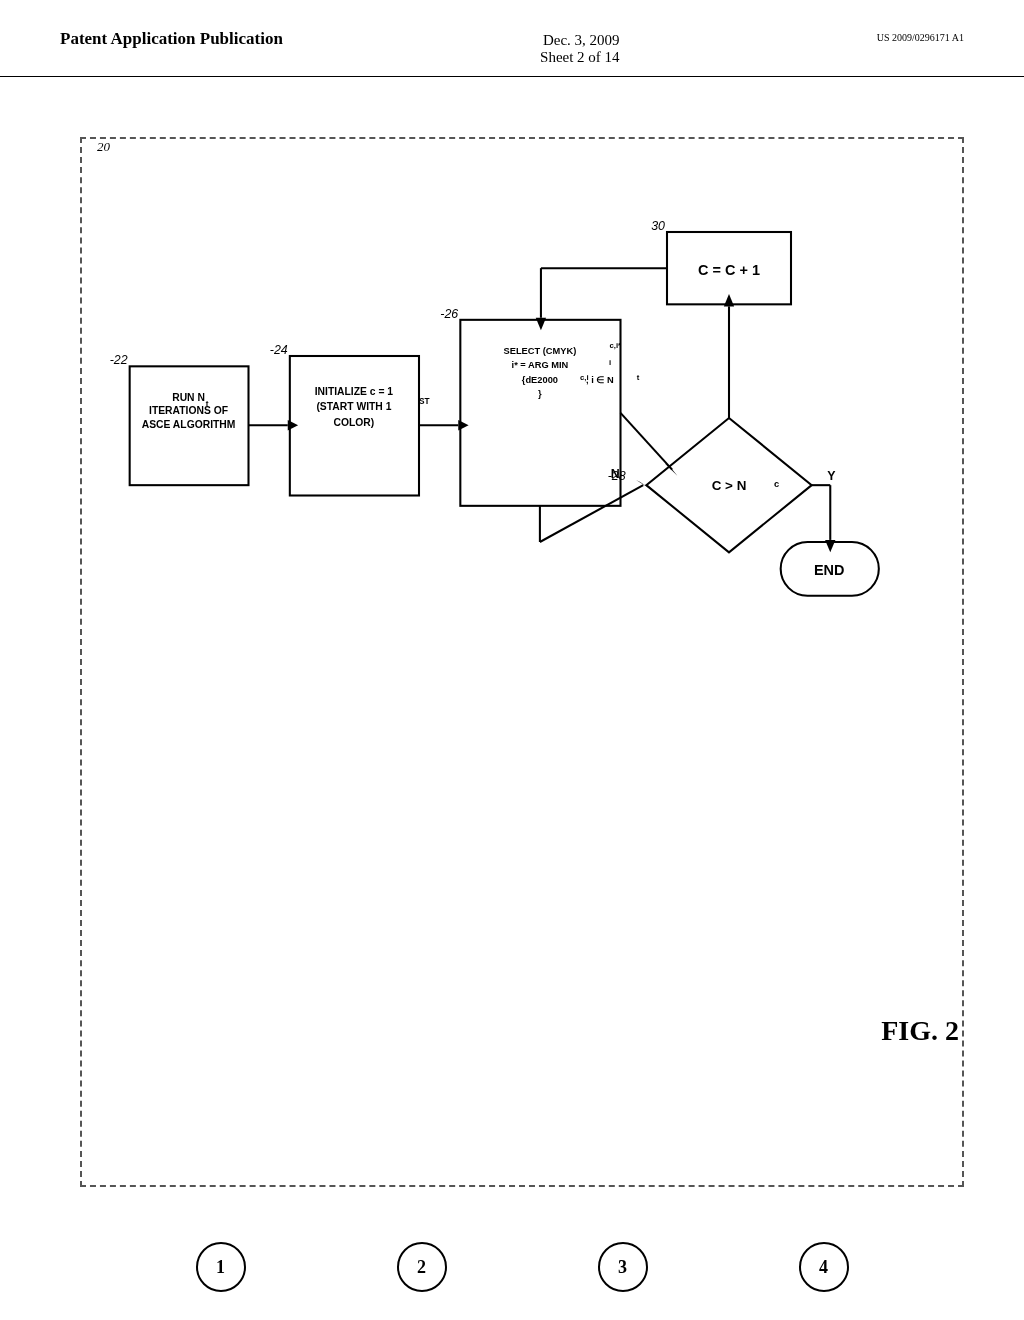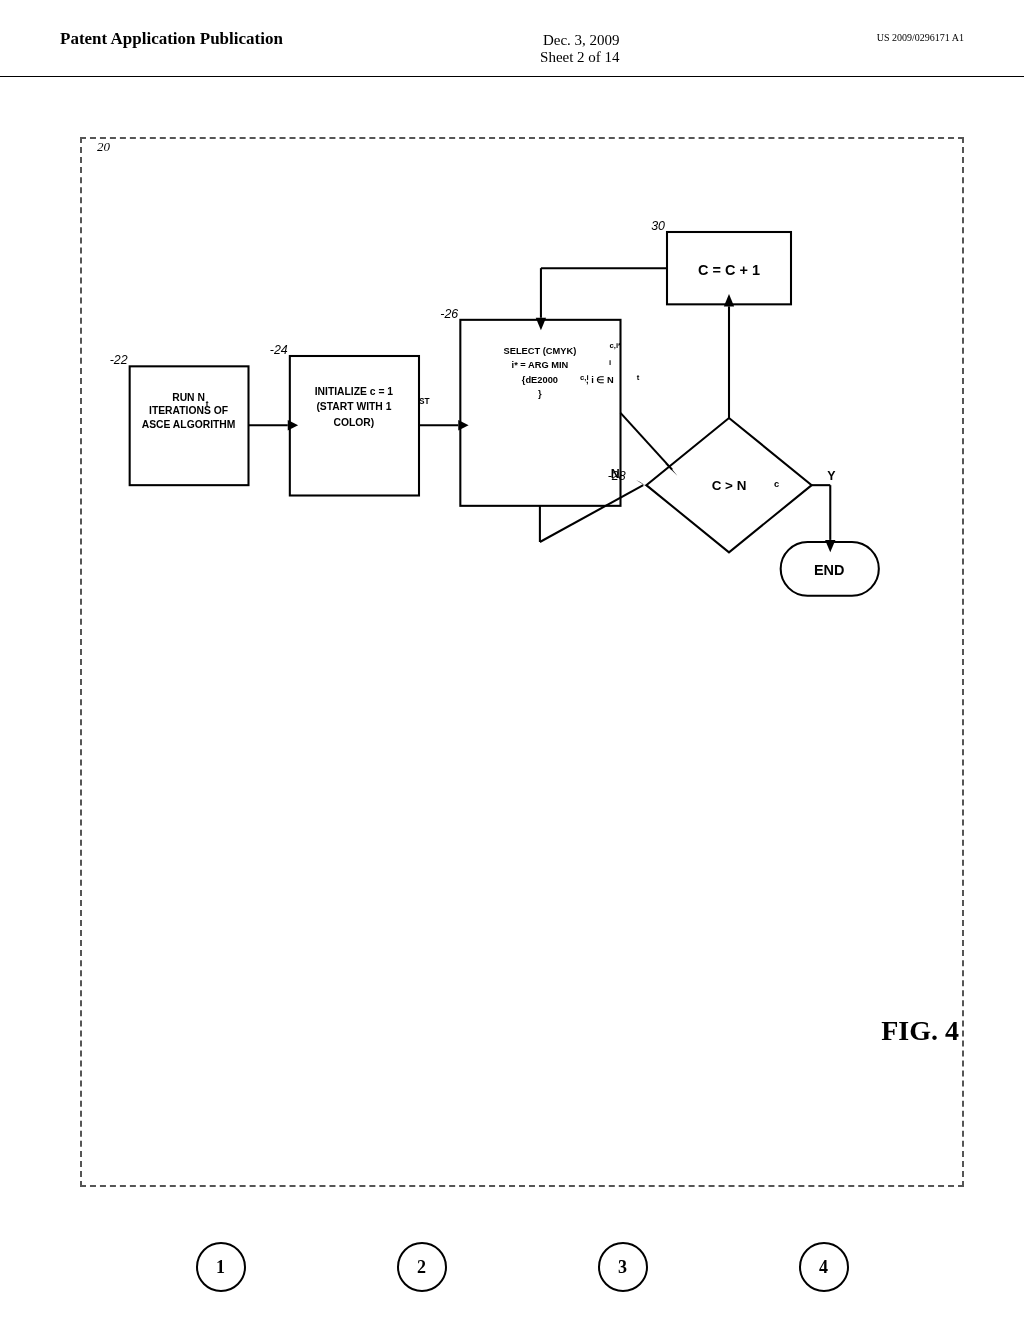--- a/index.html
+++ b/index.html
@@ -134,21 +134,21 @@
 
 <div class="main-content">
 
   <div class="outer-box"></div>
 
   <div class="ref-label label-20" style="top:62px; left:83px;margin-left:14px;">
     <span>20</span>
   </div>
 
   <div class="fig-label">
-    <span>FIG. 4</span>
+    <span>FIG. 2</span>
   </div>
 
   <svg class="connector-svg" viewBox="0 0 940 1200" xmlns="http://www.w3.org/2000/svg">
 
     <rect x="100" y="280" width="115" height="115" fill="white" stroke="black" stroke-width="2"></rect>
     <text x="157" y="314" text-anchor="middle" font-size="10" font-weight="bold" font-family="Arial, sans-serif">RUN N</text>
     <text x="175" y="316" text-anchor="middle" font-size="8" font-weight="bold" font-family="Arial, sans-serif" baseline-shift="-3">t</text>
     <text x="157" y="326" text-anchor="middle" font-size="10" font-weight="bold" font-family="Arial, sans-serif"> ITERATIONS OF</text>
     <text x="157" y="340" text-anchor="middle" font-size="10" font-weight="bold" font-family="Arial, sans-serif">ASCE ALGORITHM</text>
 

